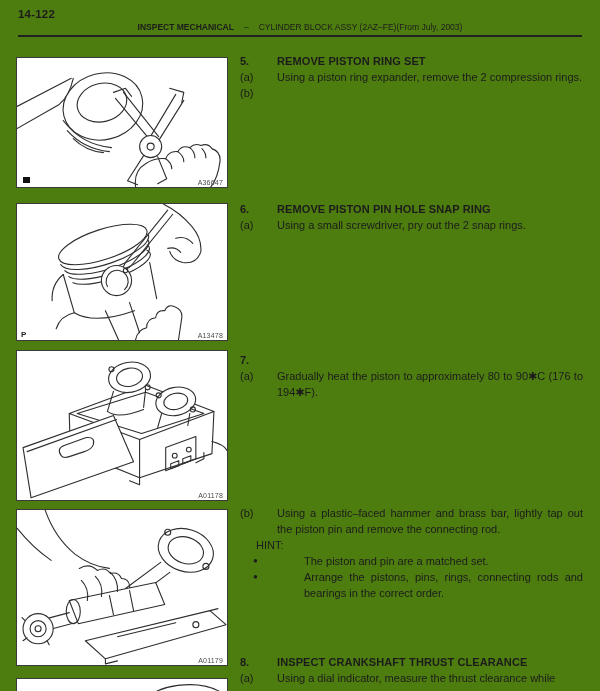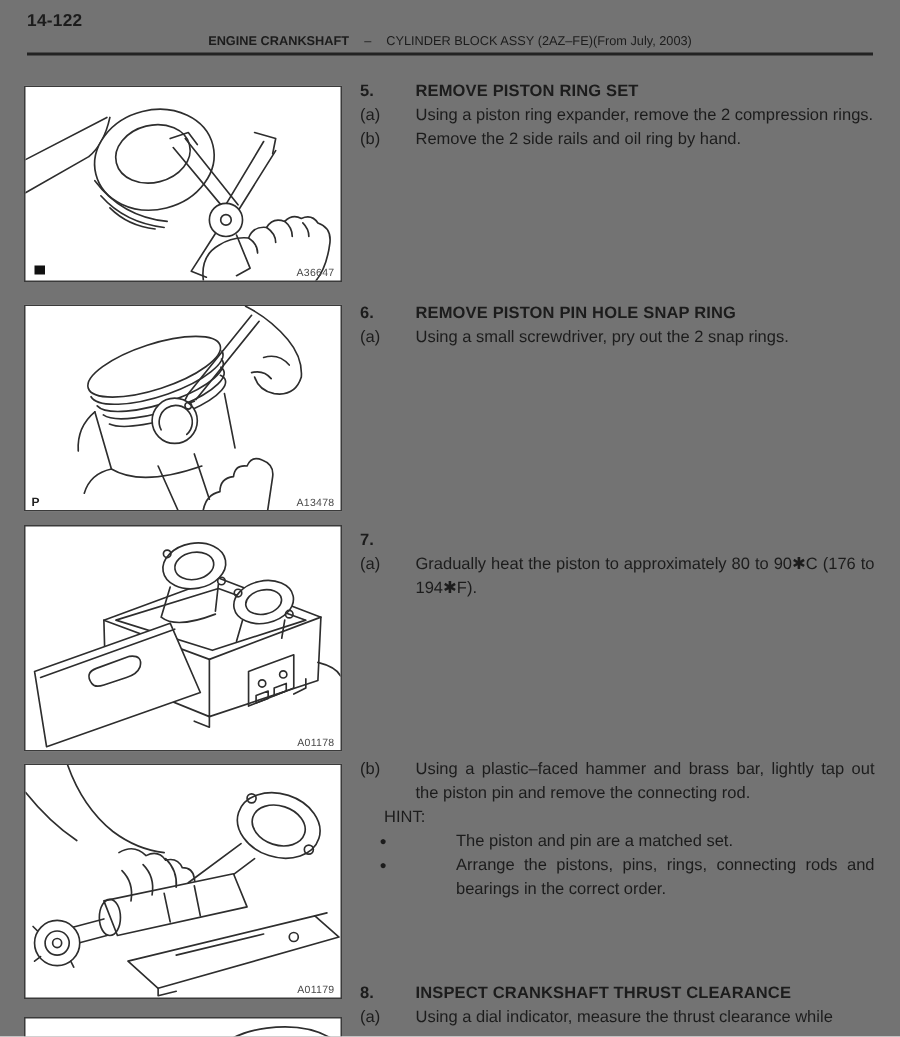--- a/index.html
+++ b/index.html
@@ -1,17 +1,17 @@
 <!DOCTYPE html>
 <html><head>
 <meta charset="utf-8">
 <style>
   html,body{margin:0;padding:0;background:#ffffff;}
   .page{
-    position:relative;width:600px;height:691px;overflow:hidden;background:#737373;
+    position:relative;width:600px;height:691px;overflow:hidden;background:#4d7c0f;
     font-family:"Liberation Sans","DejaVu Sans",sans-serif;color:#1c1c1c;
   }
   
   .page-number{position:absolute;left:18px;top:8px;font-size:11.5px;font-weight:700;letter-spacing:.2px;}
   .header-line{position:absolute;left:0;top:22px;width:600px;text-align:center;font-size:8.5px;white-space:nowrap;}
   .header-line .sec{font-weight:700;}
   .header-line .sep{padding:0 10px;}
   .header-rule{position:absolute;left:18px;top:35px;width:564px;height:2px;background:#222;}
   
   .fig{position:absolute;left:16px;width:212px;border:1.5px solid #3a3a3a;background:#fff;box-sizing:border-box;}
@@ -34,21 +34,21 @@
   .hint-bullet{flex:none;width:37px;padding-left:13px;box-sizing:border-box;font-size:8px;}
   .hint-text{flex:1;text-align:justify;margin-left:27px;}
 </style>
 </head>
 <body>
 
 <div class="page">
 
   <div class="page-number">14-122</div>
   <div class="header-line">
-    <span class="sec">ENGINE CRANKSHAFT</span><span class="sep">–</span><span>CYLINDER BLOCK ASSY (2AZ–FE)(From July, 2003)</span>
+    <span class="sec">INSPECT MECHANICAL</span><span class="sep">–</span><span>CYLINDER BLOCK ASSY (2AZ–FE)(From July, 2003)</span>
   </div>
   <div class="header-rule"></div>
 
   <div class="fig" style="top:57px;height:131px;">
     <svg viewBox="0 0 209 128">
 
       <path class="ln" d="M0,48 L54,20 M0,70 L42,46 M42,46 q10,-8 14,-26"></path>
 
       <g transform="rotate(-14 86 50)">
         <ellipse class="lnw" cx="86" cy="48" rx="40" ry="33"></ellipse>
@@ -184,21 +184,20 @@
     <div class="step-head">
       <span class="step-num">5.</span>
       <span class="step-title">REMOVE PISTON RING SET</span>
     </div>
     <div class="item">
       <span class="item-label">(a)</span>
       <span class="item-text">Using a piston ring expander, remove the 2 compression rings.</span>
     </div>
     <div class="item">
       <span class="item-label">(b)</span>
-      <span class="item-text">Remove the 2 side rails and oil ring by hand.</span>
     </div>
   </div>
 
   <div class="block" style="top:201px;">
     <div class="step-head">
       <span class="step-num">6.</span>
       <span class="step-title">REMOVE PISTON PIN HOLE SNAP RING</span>
     </div>
     <div class="item">
       <span class="item-label">(a)</span>

